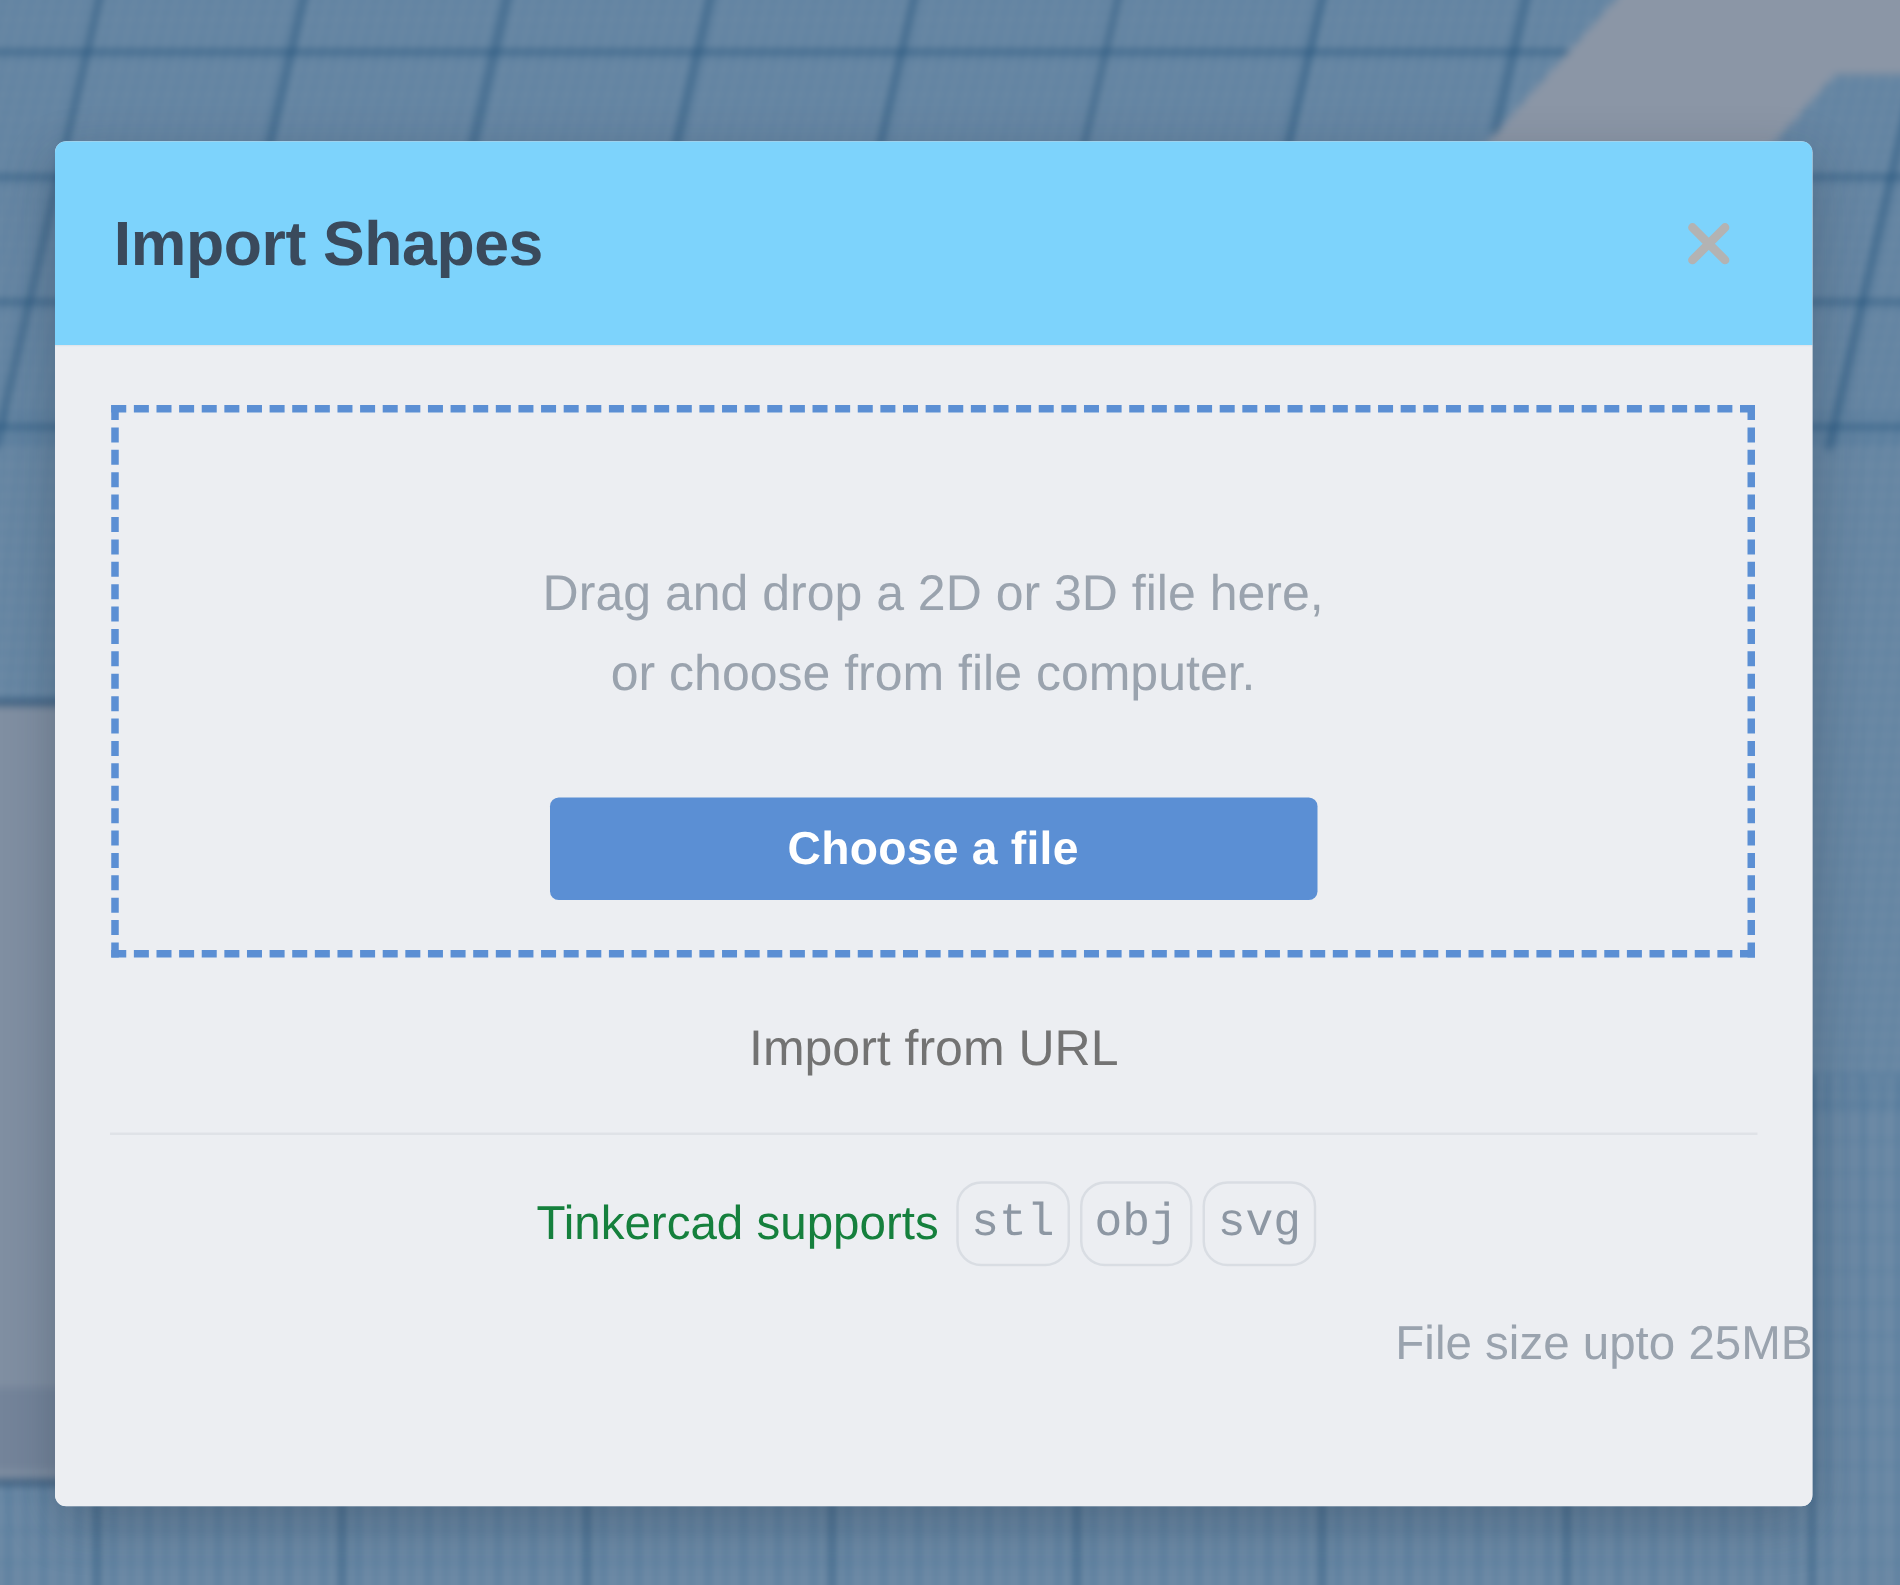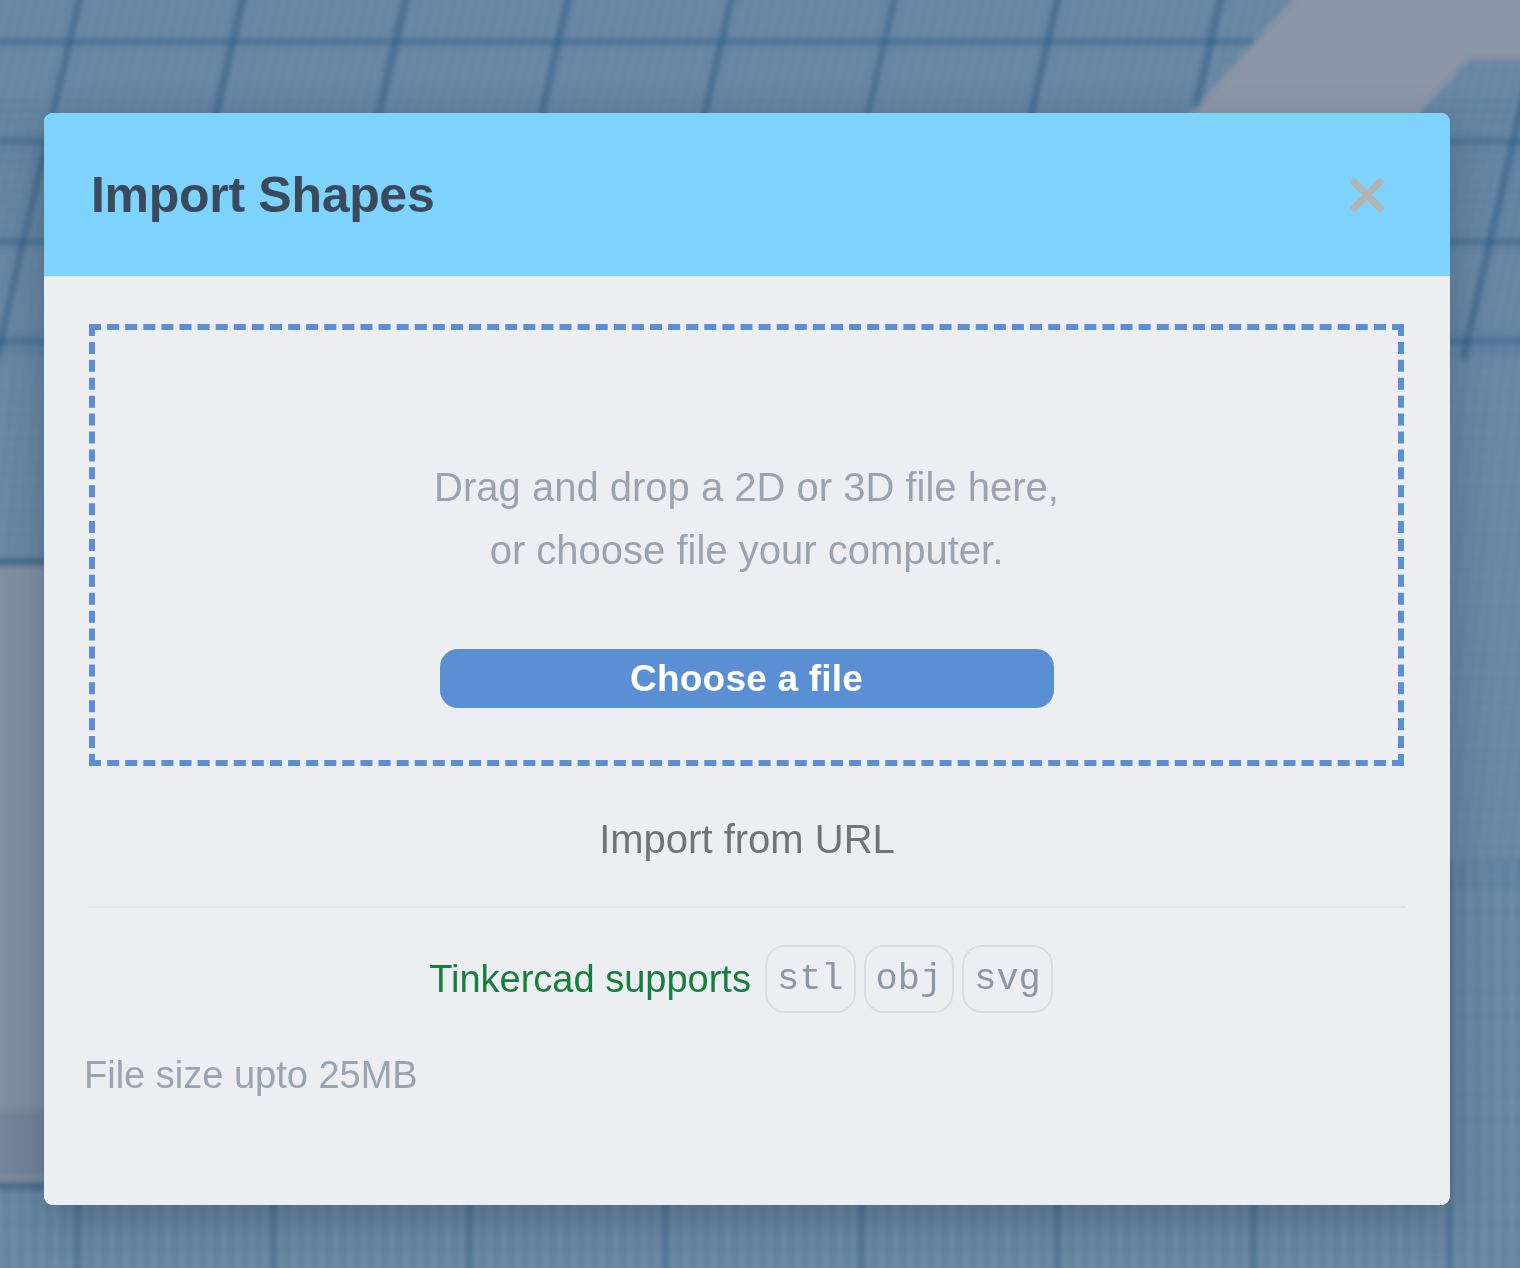--- a/index.html
+++ b/index.html
@@ -171,23 +171,23 @@
     font-size: 40px;
     line-height: 1.58;
     color: #9aa3ae;
     font-weight: normal;
   }
   #drop-text .line { display: block; white-space: nowrap; }
 
   #choose-file-button {
     margin-top: 67px;
     width: 614px;
-    height: 59px;
+    height: 82px;
     border: none;
-    border-radius: 18px;
+    border-radius: 7px;
     background: #5b8fd4;
     color: #ffffff;
     font-family: "Liberation Sans", sans-serif;
     font-size: 37px;
     font-weight: bold;
     letter-spacing: 0.2px;
     cursor: pointer;
     display: flex;
     align-items: center;
     justify-content: center;
@@ -249,25 +249,24 @@
     box-sizing: border-box;
     cursor: default;
   }
   .format-chip:last-child { margin-right: 12px; }
 
   #file-size-note {
     position: absolute;
     top: 777px;
     left: 0;
     width: 100%;
-    text-align: left;
+    text-align: right;
     font-size: 38px;
     color: #9aa3ae;
     white-space: nowrap;
-    margin-left: 40px;
   }
 </style>
 </head>
 <body>
 
 <div id="bg-layer">
   <div id="bg-blur-wrap">
     <div id="bg-base"></div>
     <div id="grid-far"></div>
     <div id="grid-far-major"></div>
@@ -290,21 +289,21 @@
         <path d="M7 7 L33 33 M33 7 L7 33" stroke="#b3b3b3" stroke-width="7" stroke-linecap="round"></path>
       </svg>
     </button>
   </div>
 
   <div id="modal-body">
 
     <div id="drop-zone">
       <div id="drop-text">
         <span class="line">Drag and drop a 2D or 3D file here,</span>
-        <span class="line">or choose file your computer.</span>
+        <span class="line">or choose from file computer.</span>
       </div>
       <button id="choose-file-button">Choose a file</button>
     </div>
 
     <a id="import-url-link" href="#">Import from URL</a>
 
     <div id="modal-divider"></div>
 
     <div id="supports-row">
       <span id="supports-label">Tinkercad supports</span>

